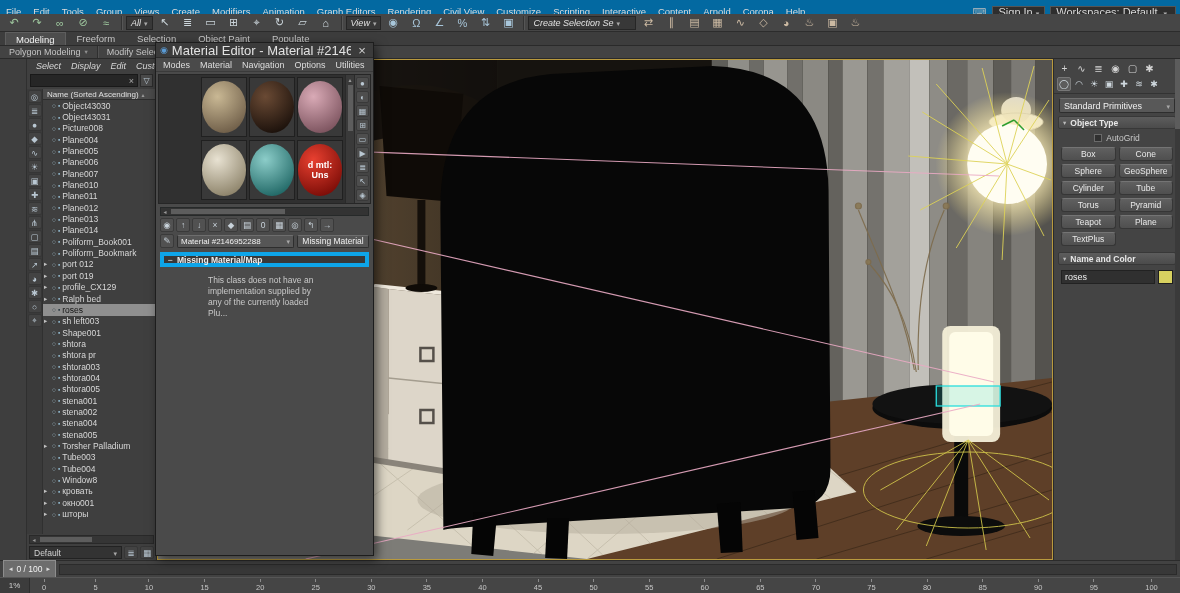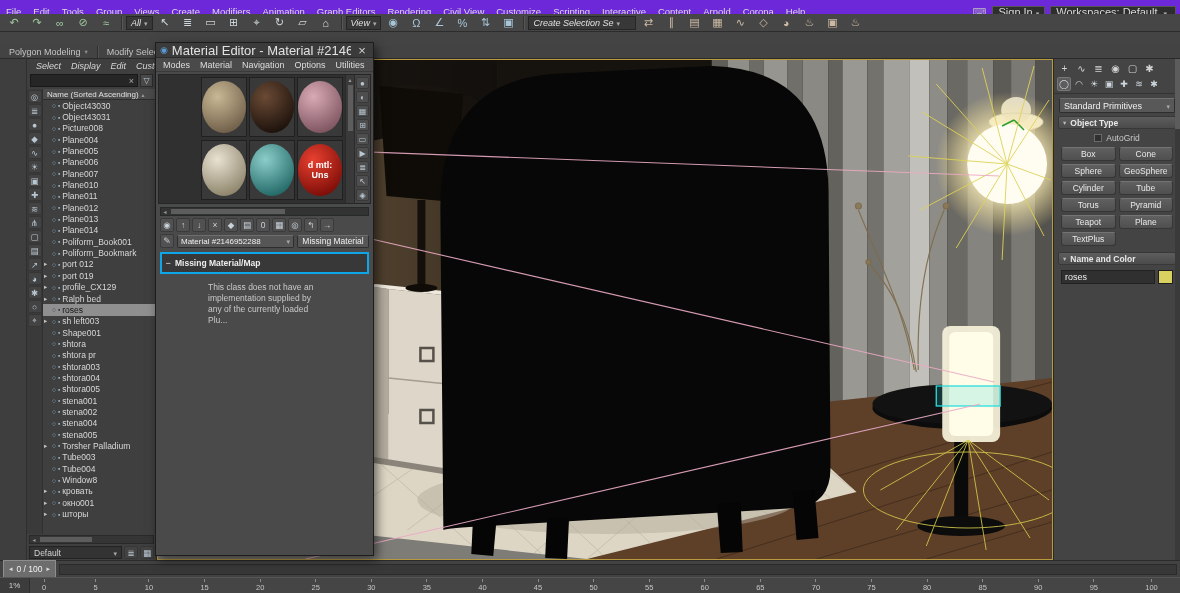--- a/index.html
+++ b/index.html
@@ -2,21 +2,21 @@
 <html><head>
 <meta charset="utf-8">
 <style>
   *{margin:0;padding:0;box-sizing:border-box;}
   html,body{width:1180px;height:593px;overflow:hidden;background:#3a3a3a;
     font-family:"Liberation Sans","DejaVu Sans",sans-serif;color:#d2d2d2;}
   #app{position:relative;width:1180px;height:593px;background:#444;font-size:9px;}
   .chev::after{content:"▾";font-size:7px;color:#a8a8a8;margin-left:3px;}
 
   
-  #menubar{position:absolute;left:0;top:0;width:100%;height:24px;background:#6d28d9;
+  #menubar{position:absolute;left:0;top:0;width:100%;height:24px;background:#0369a1;
     border-bottom:1px solid #2c2c2c;display:flex;align-items:center;font-size:9.5px;}
   #menubar .menus{display:flex;}
   .menu-item{padding:0 6px;color:#dcdcdc;cursor:default;}
   #menubar-right{margin-left:auto;display:flex;align-items:center;gap:5px;padding-right:4px;}
   #keyboard-ic{width:16px;text-align:center;color:#bfbfbf;}
   #keyboard-ic::before{content:"⌨";}
   #signin,#workspaces{display:flex;align-items:center;background:#2e2e2e;border:1px solid #555;
     height:12px;padding:0 5px;font-size:11px;color:#d8d8d8;}
   #workspaces span{margin-right:3px;}
 
@@ -130,21 +130,21 @@
     font-size:8.5px;color:#c8d2da;background:#515151;border:1px solid #3a3a3a;border-radius:2px;flex:none;}
   #mat-name-row{height:16px;display:flex;align-items:center;gap:3px;padding:0 4px;flex:none;}
   #mat-picker{width:14px;height:14px;display:flex;align-items:center;justify-content:center;
     background:#515151;border:1px solid #3a3a3a;border-radius:2px;color:#c8d2da;font-size:9px;}
   #mat-picker::before{content:"✎";}
   #mat-name-combo{flex:1;height:13px;background:#565656;border:1px solid #2e2e2e;border-top-color:#6e6e6e;
     border-radius:2px;display:flex;align-items:center;justify-content:space-between;padding:0 3px;
     font-size:8px;color:#efefef;min-width:0;overflow:hidden;white-space:nowrap;}
   #mat-type-btn{width:72px;height:13px;background:#565656;border:1px solid #2e2e2e;border-top-color:#6e6e6e;
     border-radius:2px;color:#efefef;font-size:8.5px;display:flex;align-items:center;justify-content:center;flex:none;}
-  #mat-rollout-header{height:22px;margin:3px 4px 0;background:#383838;border:2px solid #0ea5e9;
+  #mat-rollout-header{height:15px;margin:3px 4px 0;background:#383838;border:4px solid #0ea5e9;
     display:flex;align-items:center;padding:0 4px;font-size:8.5px;font-weight:bold;color:#ededed;flex:none;}
   #mat-rollout-header::before{content:"−";margin-right:4px;color:#bbb;}
   #mat-rollout-body{flex:1;padding:8px 8px 0 52px;color:#c9c9c9;font-size:8.5px;line-height:1.3;}
 
   
   #cmdpanel{position:absolute;left:1053px;top:59px;width:127px;height:501px;background:#444;
     border-left:1px solid #2a2a2a;}
   #cmd-tabs{display:flex;gap:2px;padding:2px 3px 1px;}
   .cmd-tab-icon{width:15px;height:14px;display:flex;align-items:center;justify-content:center;
     font-size:10px;color:#d4d4d4;border-radius:2px;}
@@ -283,20 +283,28 @@
         <span class="tb-icon">▦</span>
         <span class="tb-icon">∿</span>
         <span class="tb-icon">◇</span>
         <span class="tb-icon">◕</span>
         <span class="tb-icon">♨</span>
         <span class="tb-icon">▣</span>
         <span class="tb-icon">♨</span>
       </div>
   </div>
 
+  <div id="ribbon-tabs">
+
+  <div class="ribbon-tab active">Modeling</div>
+      <div class="ribbon-tab">Freeform</div>
+      <div class="ribbon-tab">Selection</div>
+      <div class="ribbon-tab">Object Paint</div>
+      <div class="ribbon-tab">Populate</div>
+    </div>
   <div id="ribbon-sections">
 
   <div class="ribbon-section">Polygon Modeling</div>
       <div class="ribbon-section">Modify Selection</div>
       <div class="ribbon-section">Edit</div>
     </div>
 
   <div id="explorer-gutter"></div>
   <div id="explorer">
     <div id="explorer-menus">

